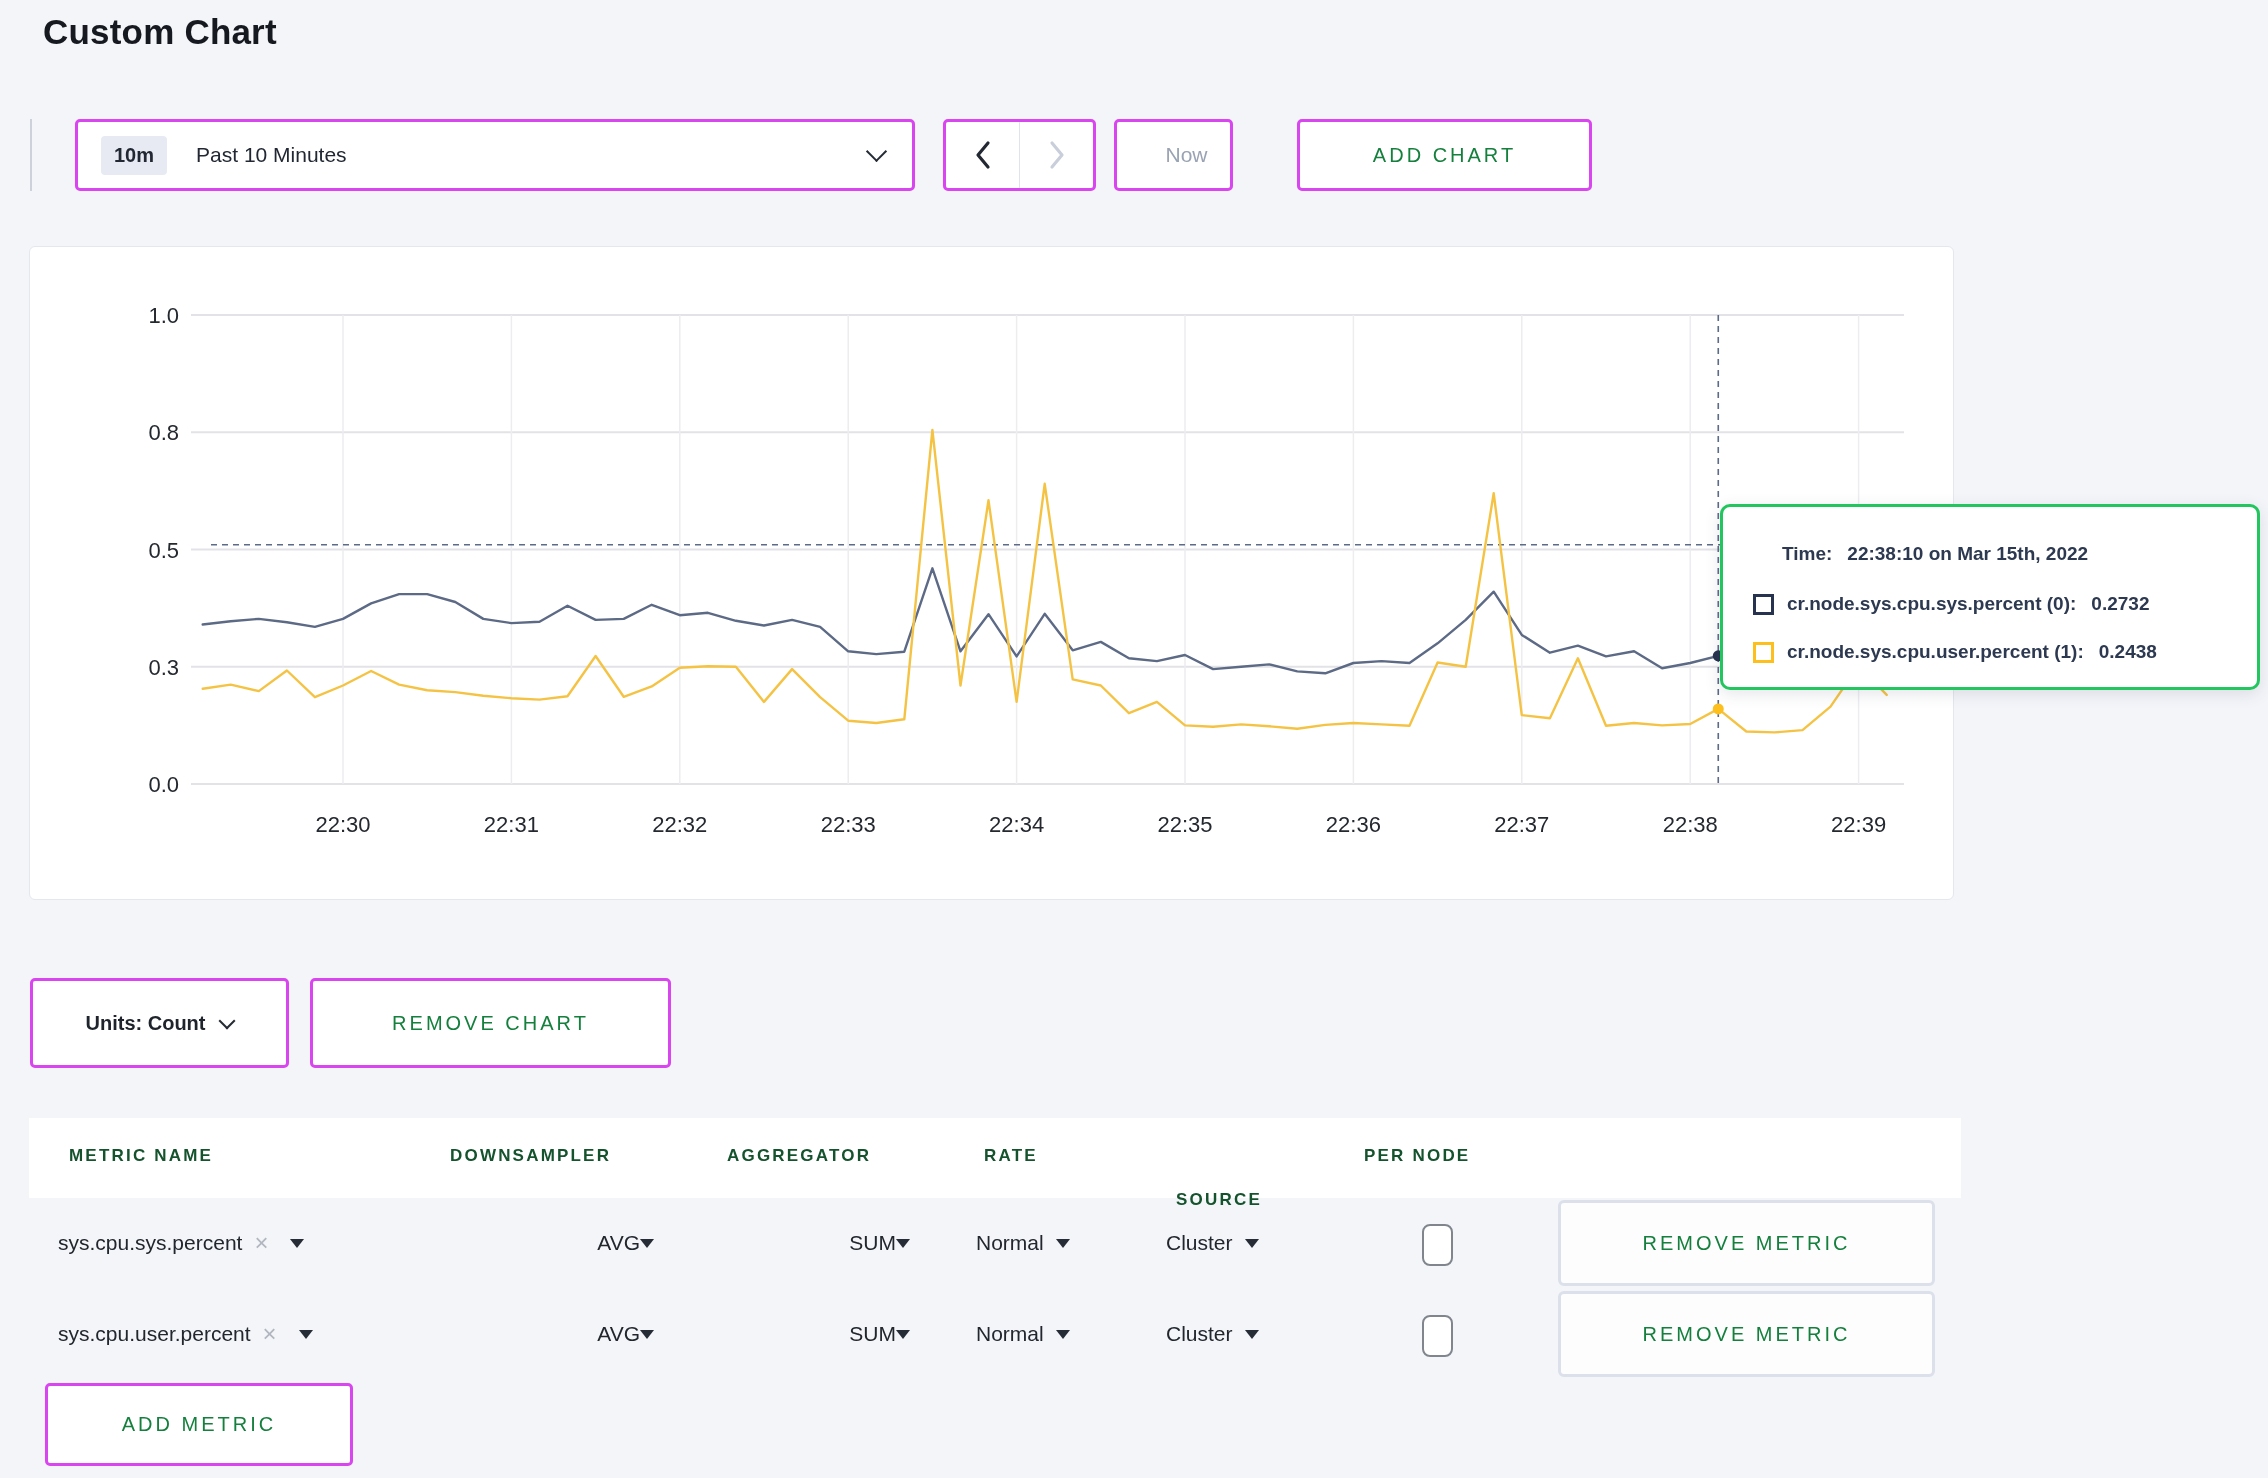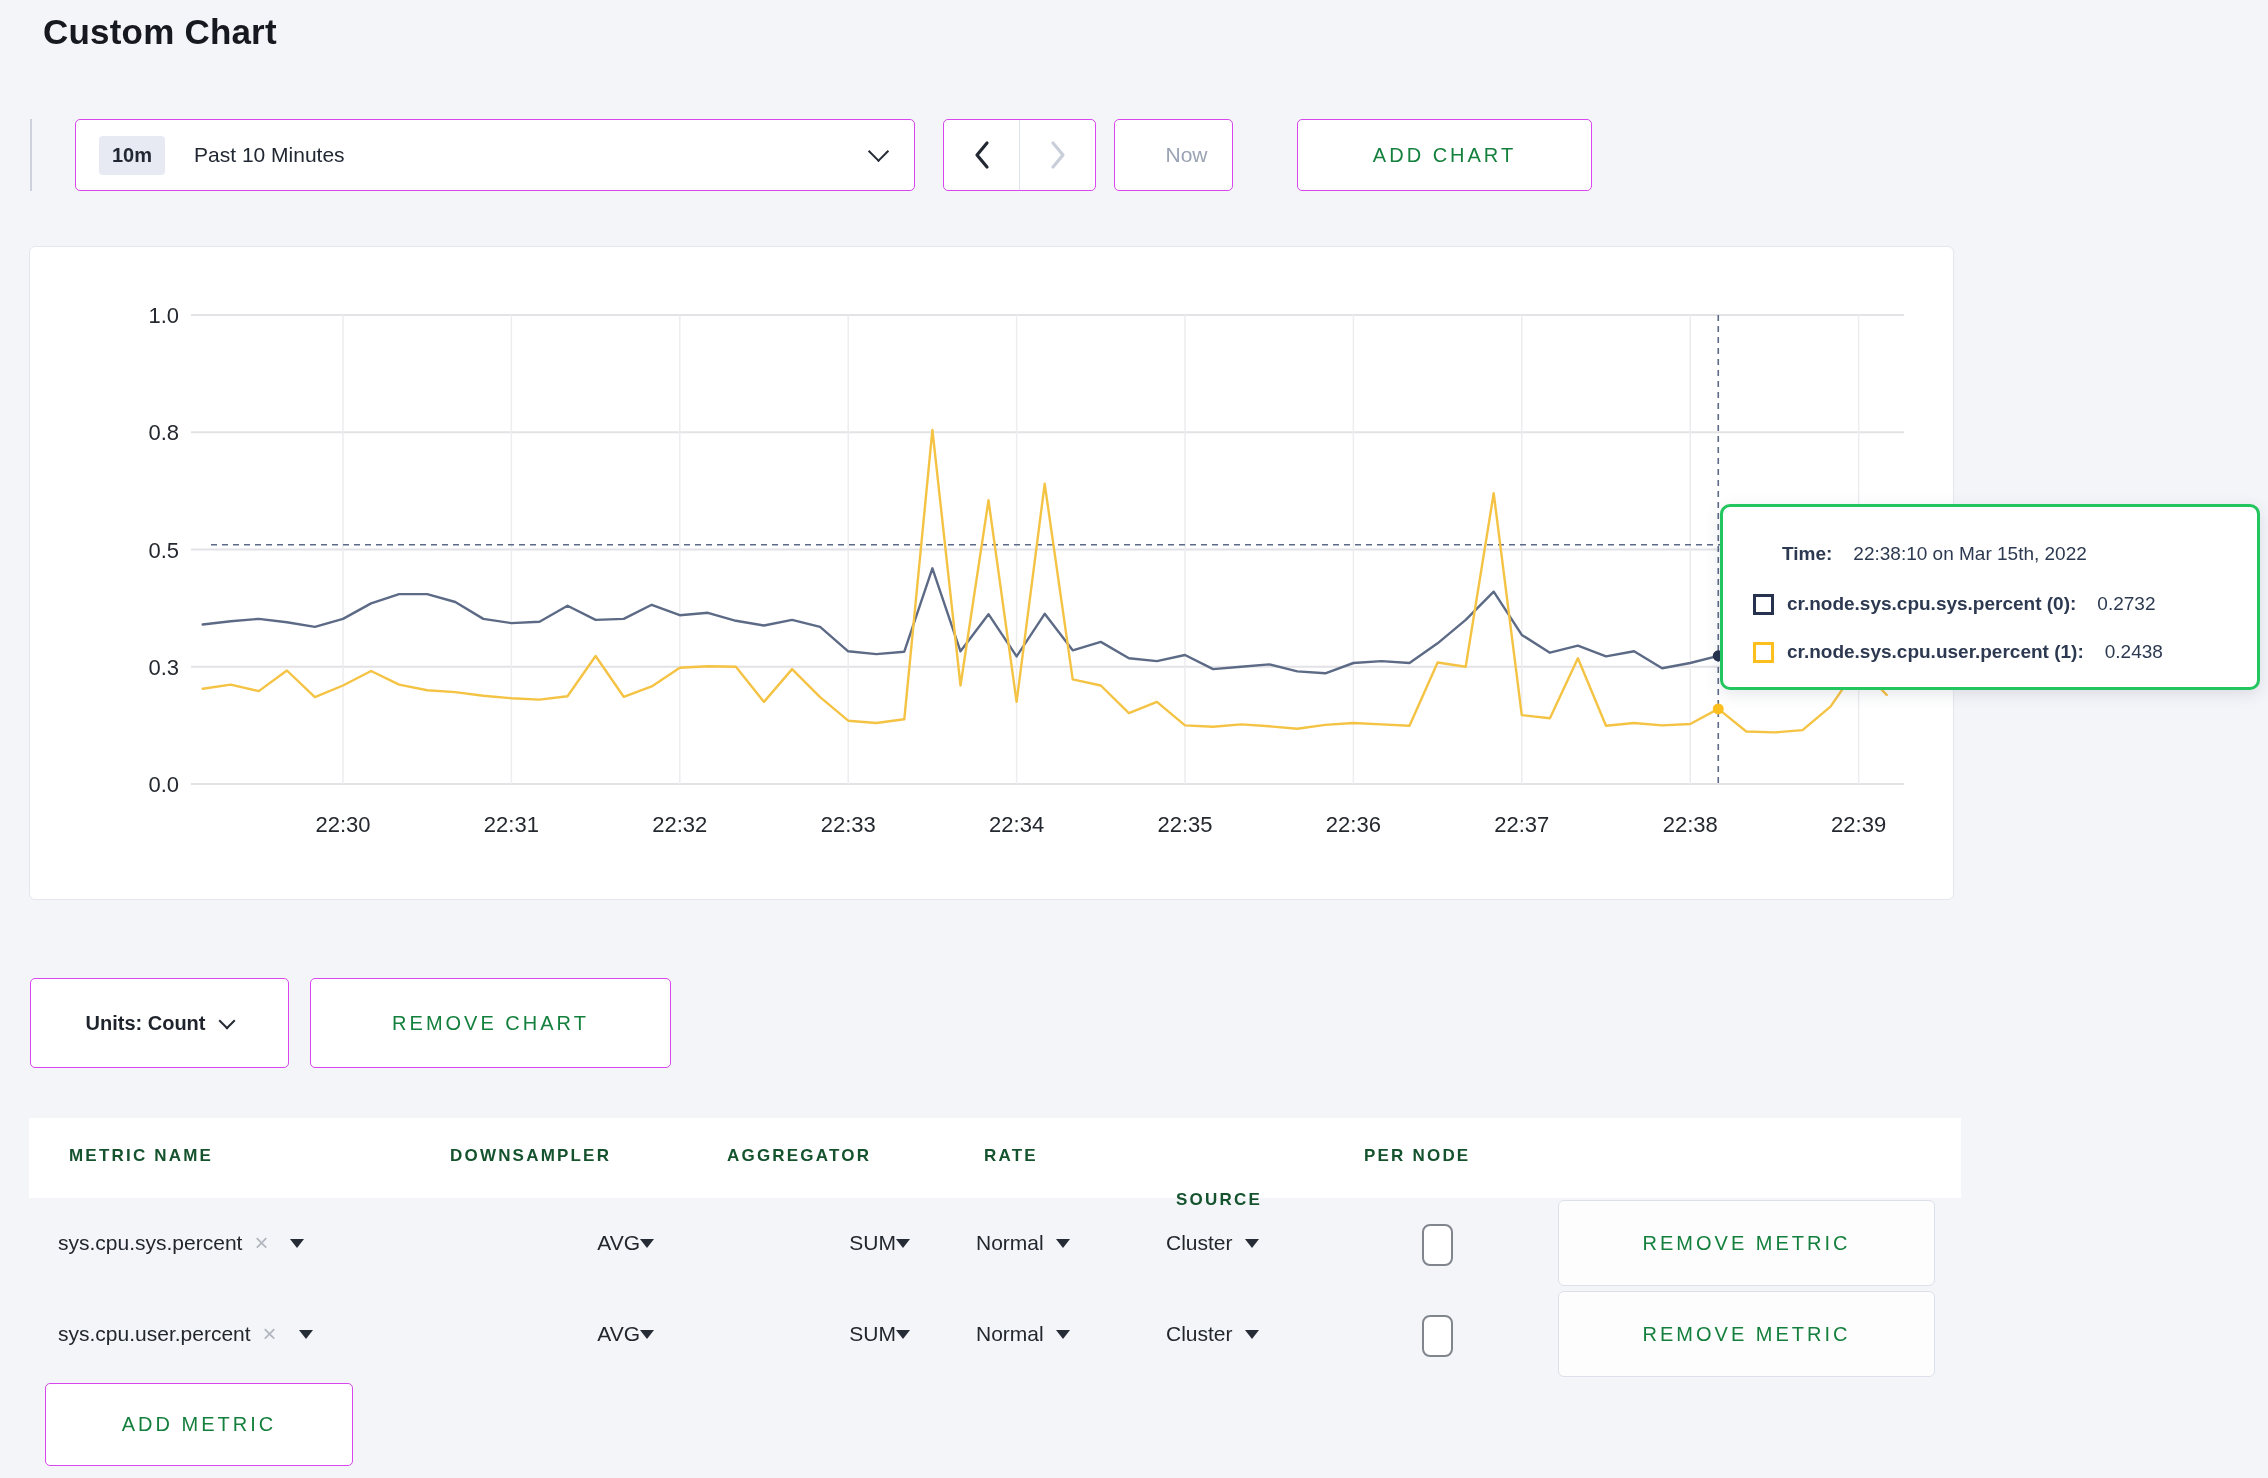--- a/index.html
+++ b/index.html
@@ -1,37 +1,37 @@
 <!DOCTYPE html>
 <html><head>
 <meta charset="utf-8">
 <style>
   html,body{margin:0;padding:0;}
   body{width:2268px;height:1478px;background:#f4f5f9;font-family:"Liberation Sans",sans-serif;position:relative;overflow:hidden;-webkit-font-smoothing:antialiased;}
   .abs{position:absolute;box-sizing:border-box;}
   .page-title{left:43px;top:12px;font-size:35px;font-weight:600;color:#16191f;letter-spacing:.2px;}
-  .btn{position:absolute;box-sizing:border-box;background:#fff;border:1px solid #d946ef;border-radius:5px;display:flex;align-items:center;justify-content:center;cursor:pointer;}
+  .btn{position:absolute;box-sizing:border-box;background:#fff;border:3px solid #d946ef;border-radius:5px;display:flex;align-items:center;justify-content:center;cursor:pointer;}
   .blue-label{color:#15803d;font-size:20px;font-weight:400;letter-spacing:3px;text-align:right;}
   .v-divider{left:30px;top:119px;width:2px;height:72px;background:#ccd1dc;}
   .time-select{left:75px;top:119px;width:840px;height:72px;justify-content:flex-start;padding:0 28px 0 23px;}
   .time-badge{background:#e7eaf2;border-radius:4px;padding:8px 13px;font-size:20px;font-weight:700;color:#222833;}
   .time-label{margin-left:29px;font-size:21px;font-weight:500;color:#222833;}
   .chev-down{width:13px;height:13px;border-right:2.5px solid #252b35;border-bottom:2.5px solid #252b35;transform:rotate(45deg);margin-top:-7px;}
   .time-select .chev-down{margin-left:auto;}
   .pager{left:943px;top:119px;width:153px;height:72px;padding:0;}
   .pager-half{flex:1;height:100%;display:flex;align-items:center;justify-content:center;}
   .pager-half.first{border-right:1px solid #dfe3ec;}
   .now-btn{left:1114px;top:119px;width:119px;height:72px;font-size:21px;color:#9aa3b3;font-weight:500;padding-left:26px;}
   .chart-card{left:29px;top:246px;width:1925px;height:654px;background:#fff;border:1px solid #e4e7ee;border-radius:6px;}
   .axis{font-size:22px;fill:#24282f;}
   .tooltip{left:1720px;top:504px;width:540px;height:186px;background:#fff;border:3px solid #22c55e;border-radius:10px;box-shadow:0 4px 16px rgba(55,65,90,.13);z-index:10;color:#2c3950;font-size:19px;}
   .tt-row{position:absolute;left:30px;display:flex;align-items:center;}
   .tt-swatch{width:15px;height:15px;border:3.5px solid #26324e;margin-right:13px;flex:0 0 auto;}
   .tt-name{font-weight:700;}
-  .tt-val{margin-left:21px;font-weight:400;}
+  .tt-val{margin-left:15px;font-weight:700;}
   .units-btn{left:30px;top:978px;width:259px;height:90px;}
   .units-label{font-size:20px;font-weight:700;color:#1f242c;}
   .units-btn .chev-down{width:10px;height:10px;border-width:2px;margin-left:16px;margin-top:-4px;}
   .remove-chart-btn{left:310px;top:978px;width:361px;height:90px;}
   .table-header{left:29px;top:1118px;width:1932px;height:80px;background:#fff;}
   .th{position:absolute;top:28px;font-size:17px;font-weight:700;letter-spacing:2.2px;color:#14532d;}
   .cell{position:absolute;display:flex;align-items:center;font-size:21px;color:#22272e;}
   .caret{width:0;height:0;border-left:7px solid transparent;border-right:7px solid transparent;border-top:9px solid #262c36;flex:0 0 auto;cursor:pointer;}
   .x-icon{color:#b1b6bf;font-size:24px;margin-left:12px;line-height:1;cursor:pointer;}
   .between{justify-content:flex-end;}

